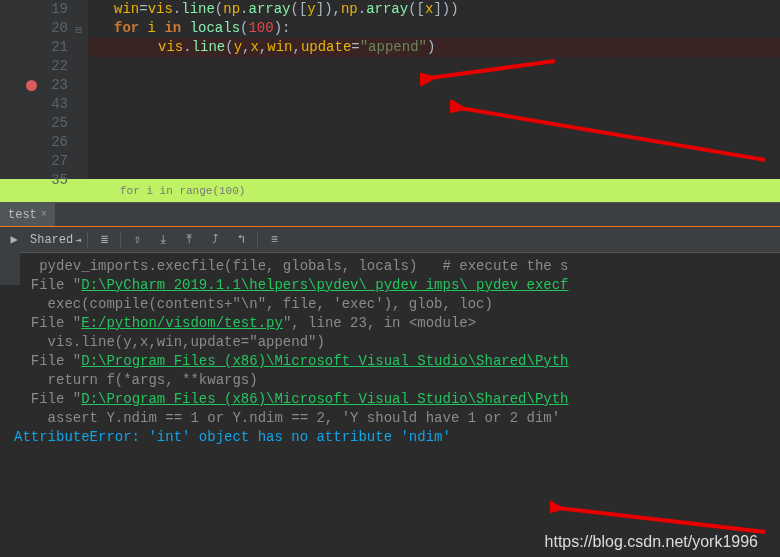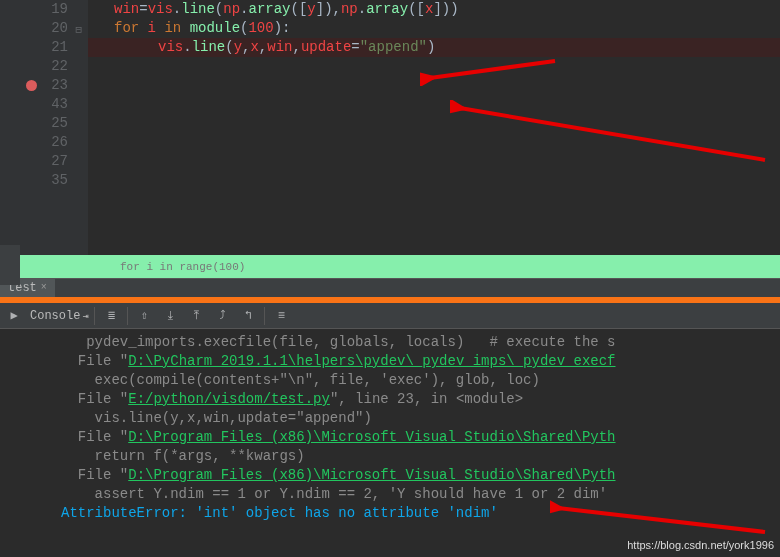--- a/index.html
+++ b/index.html
@@ -8,21 +8,21 @@
   height: 557px;
   background: #2b2b2b;
   font-family: Consolas, 'Courier New', monospace;
   font-size: 14px;
   color: #a9b7c6;
   overflow: hidden;
   position: relative;
 }
 .editor-area {
   display: flex;
-  height: 255px;
+  height: 179px;
   background: #2b2b2b;
 }
 .gutter {
   width: 88px;
   background: #313335;
   color: #606366;
   text-align: right;
   padding-right: 20px;
   user-select: none;
   flex-shrink: 0;
@@ -57,40 +57,40 @@
   height: 19px;
   line-height: 19px;
   white-space: pre;
   padding-left: 8px;
 }
 .code-line.current {
   background: #3a2323;
 }
 .indent1 { padding-left: 26px; }
 .indent2 { padding-left: 70px; }
-.kw { color: #cc7832; }
+.kw { color: #cc7832; font-weight: bold; }
 .fn { color: #86efac; }
-.id { color: #ef4444; }
+.id { color: #eab308; }
 .num { color: #ef4444; }
 .str { color: #6a8759; }
 .op { color: #a9b7c6; }
 .paren { color: #a9b7c6; }
 .breadcrumb {
   height: 24px;
-  background: #86efac;
+  background: #bef264;
   color: #787878;
   font-size: 11px;
   line-height: 24px;
   padding-left: 120px;
   border-bottom: 1px solid #555;
 }
 .tool-tabs {
   height: 24px;
   background: #3c3f41;
-  border-bottom: 6px solid #f97316;
+  border-bottom: 1px solid #f97316;
   display: flex;
   align-items: center;
 }
 .tool-tab {
   height: 100%;
   padding: 0 8px;
   color: #bbb;
   font-size: 12px;
   line-height: 24px;
   background: #515658;
@@ -129,36 +129,35 @@
   align-items: center;
   gap: 2px;
 }
 .console-output {
   background: #2b2b2b;
   padding: 4px 14px;
   font-size: 14px;
   line-height: 19px;
   white-space: pre;
   overflow: hidden;
-  margin-left: 47px;
 }
 .co-line { font-family: Consolas, 'Courier New', monospace; }
 .co-dim { color: #8a8a8a; }
 .co-link { color: #22c55e; text-decoration: underline; }
 .co-err { color: #0ea5e9; }
 .arrow {
   position: absolute;
   pointer-events: none;
 }
 .watermark {
   position: absolute;
-  right: 6px;
+  right: 22px;
   bottom: 6px;
   color: #dcdcdc;
-  font-size: 11px;
+  font-size: 16px;
   font-family: Arial, sans-serif;
 }
 .left-strip {
   position: absolute;
   left: 0;
   top: 245px;
   width: 20px;
   height: 40px;
   background: #3c3f41;
 }
@@ -174,21 +173,21 @@
       <div class="ln">22</div>
       <div class="ln">23<span class="breakpoint"></span></div>
       <div class="ln">43</div>
       <div class="ln">25</div>
       <div class="ln">26</div>
       <div class="ln">27</div>
       <div class="ln">35</div>
     </div>
   <div class="code" id="code">
       <div class="code-line indent1"><span class="id">win</span><span class="op">=</span><span class="id">vis</span><span class="op">.</span><span class="fn">line</span><span class="paren">(</span><span class="id">np</span><span class="op">.</span><span class="fn">array</span><span class="paren">(</span><span class="paren">[</span><span class="id">y</span><span class="paren">]</span><span class="paren">)</span><span class="op">,</span><span class="id">np</span><span class="op">.</span><span class="fn">array</span><span class="paren">(</span><span class="paren">[</span><span class="id">x</span><span class="paren">]</span><span class="paren">)</span><span class="paren">)</span></div>
-      <div class="code-line indent1"><span class="kw">for </span><span class="id">i </span><span class="kw">in </span><span class="fn">module</span><span class="paren">(</span><span class="num">100</span><span class="paren">)</span><span class="op">:</span></div>
+      <div class="code-line indent1"><span class="kw">for </span><span class="id">i </span><span class="kw">in </span><span class="fn">locals</span><span class="paren">(</span><span class="num">100</span><span class="paren">)</span><span class="op">:</span></div>
       <div class="code-line current indent2"><span class="id">vis</span><span class="op">.</span><span class="fn">line</span><span class="paren">(</span><span class="id">y</span><span class="op">,</span><span class="id">x</span><span class="op">,</span><span class="id">win</span><span class="op">,</span><span class="id">update</span><span class="op">=</span><span class="str">"append"</span><span class="paren">)</span></div>
       <div class="code-line"></div>
       <div class="code-line"></div>
       <div class="code-line"></div>
       <div class="code-line"></div>
       <div class="code-line"></div>
     </div>
 </div>
 
 <svg class="arrow" style="left:420px;top:56px;width:140px;height:30px">
@@ -215,21 +214,21 @@
 <div class="tool-tabs">
   <div class="tool-tab">
     <span>test</span>
     <span class="close-x">×</span>
   </div>
 </div>
 
 <div class="console-toolbar">
   <div class="tb-btn">▶</div>
   <div class="console-label">
-    <span>Console</span>
+    <span>Shared</span>
     <span style="font-size:10px">⇥</span>
   </div>
   <div class="tb-sep"></div>
   <div class="tb-btn">≣</div>
   <div class="tb-sep"></div>
   <div class="tb-btn">⇧</div>
   <div class="tb-btn">⤓</div>
   <div class="tb-btn">⤒</div>
   <div class="tb-btn">⤴</div>
   <div class="tb-btn">↰</div>

